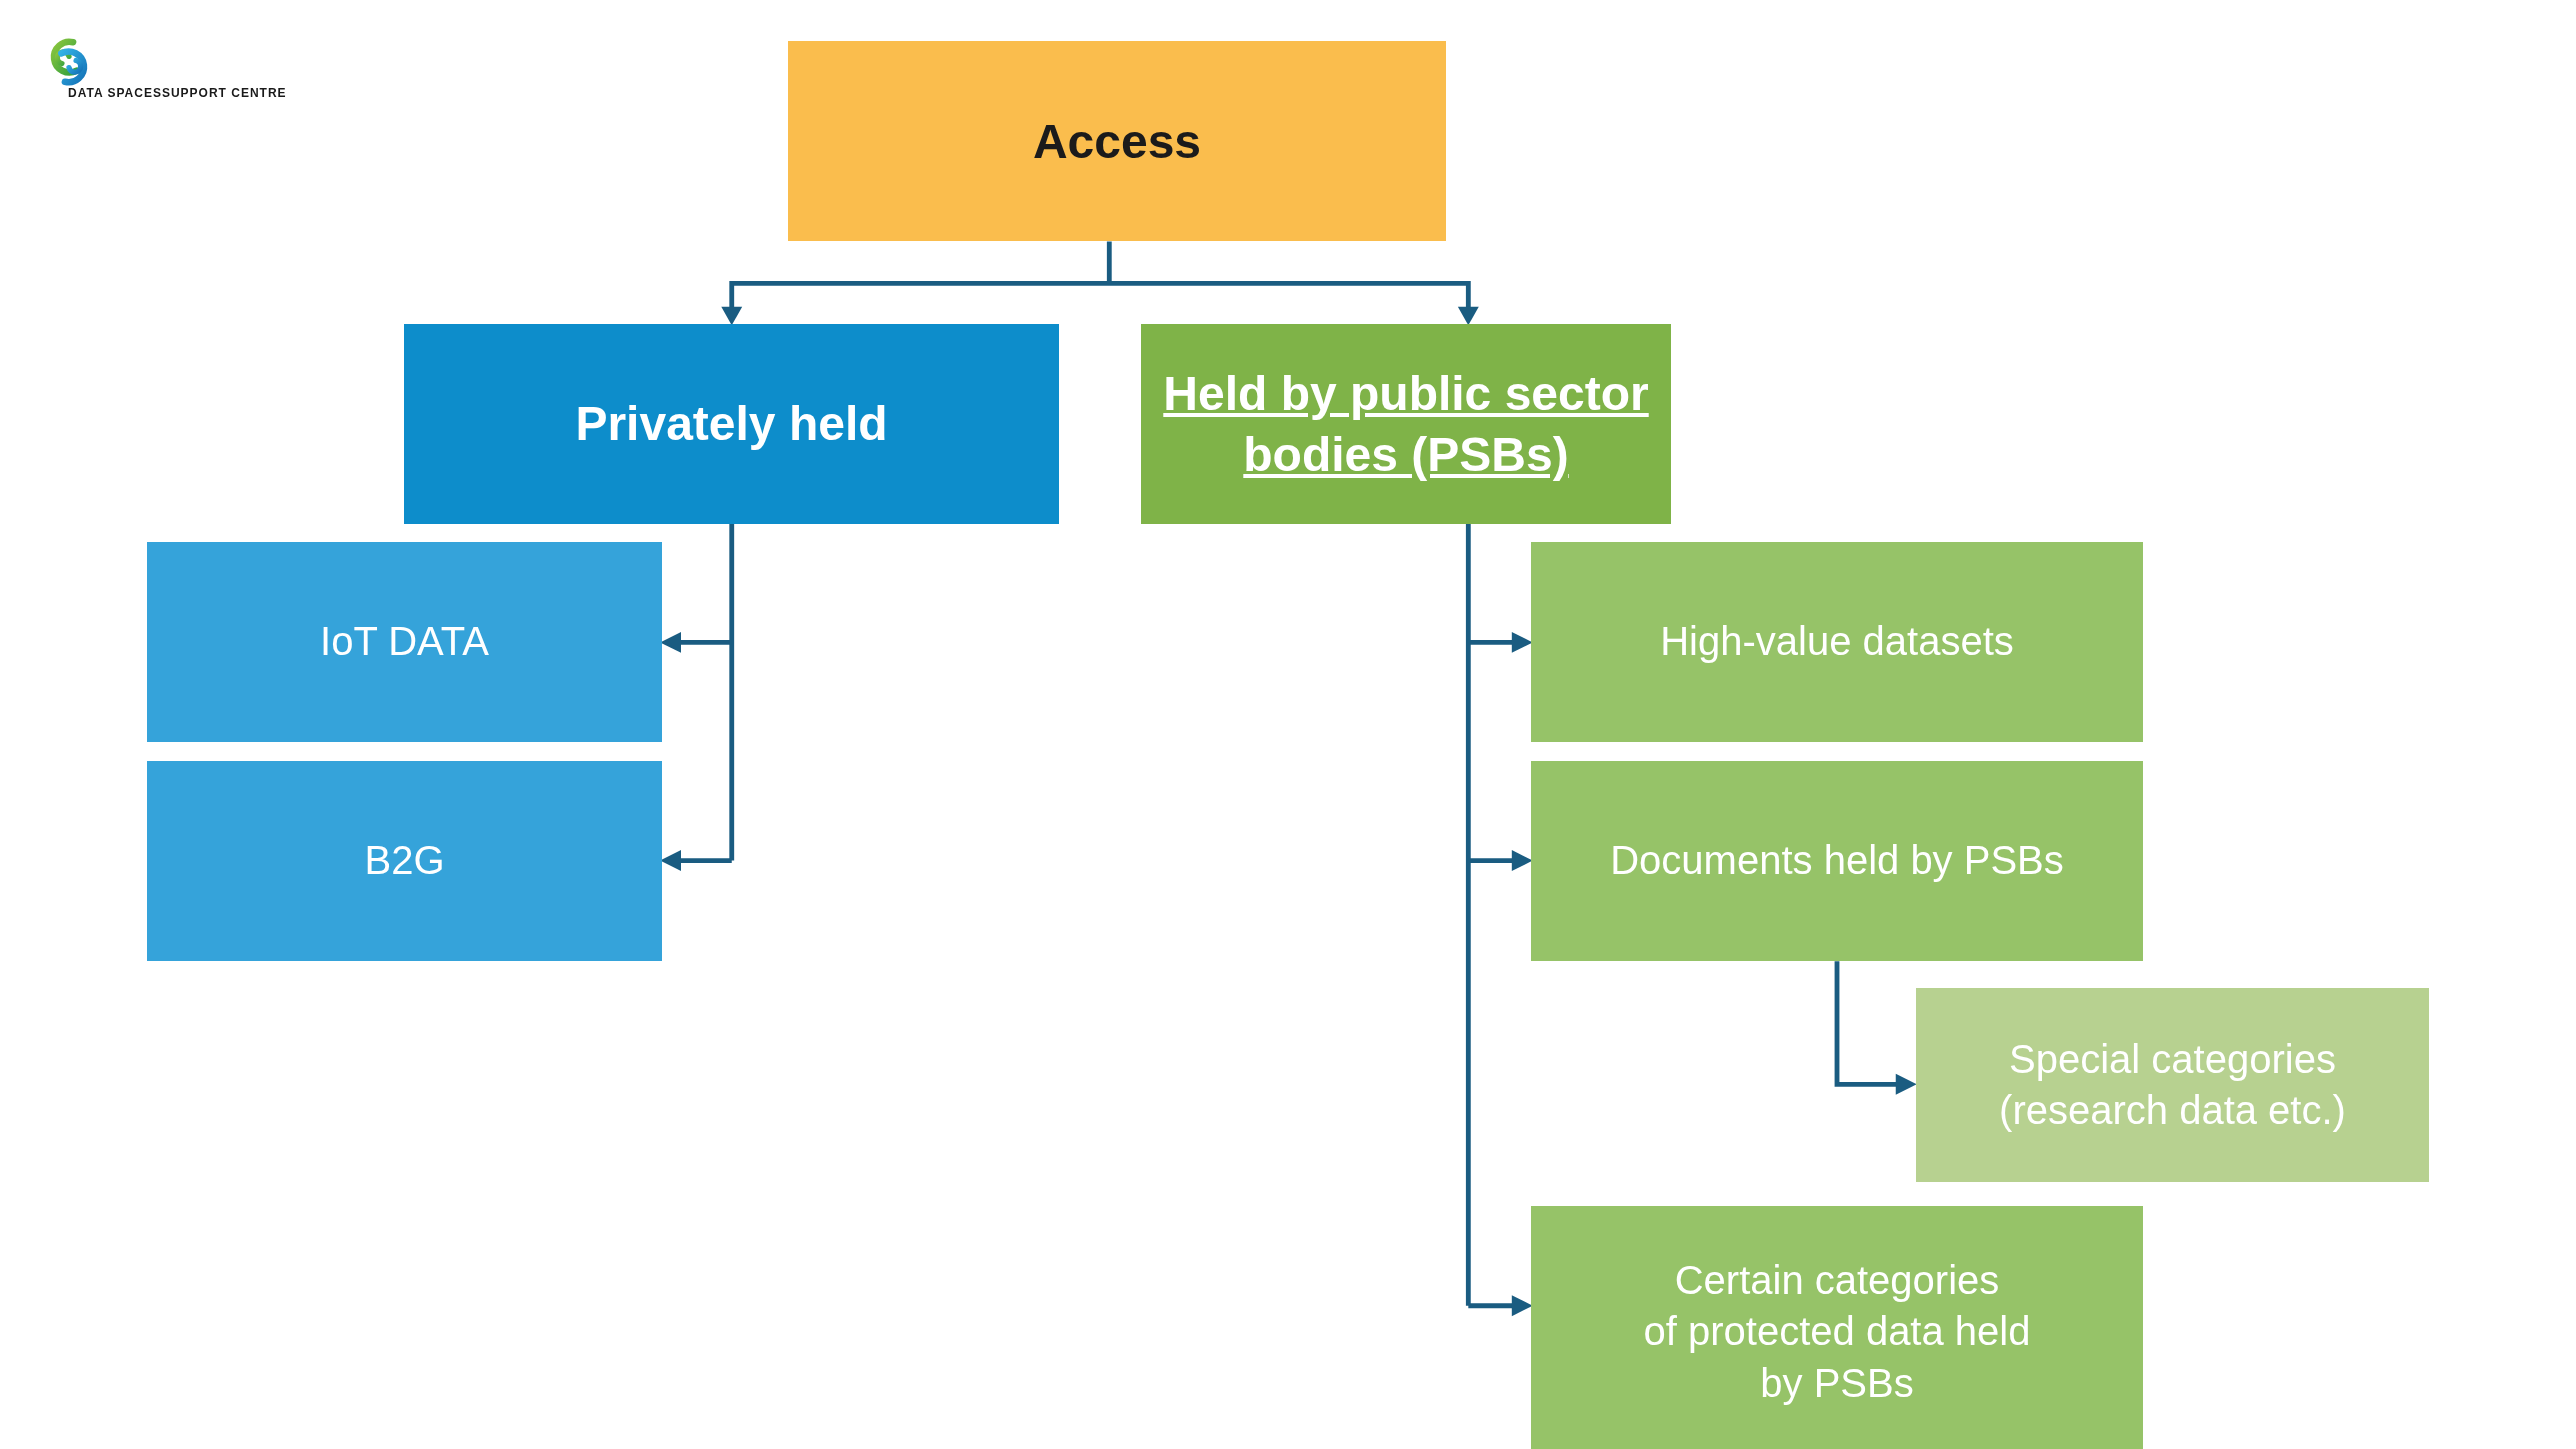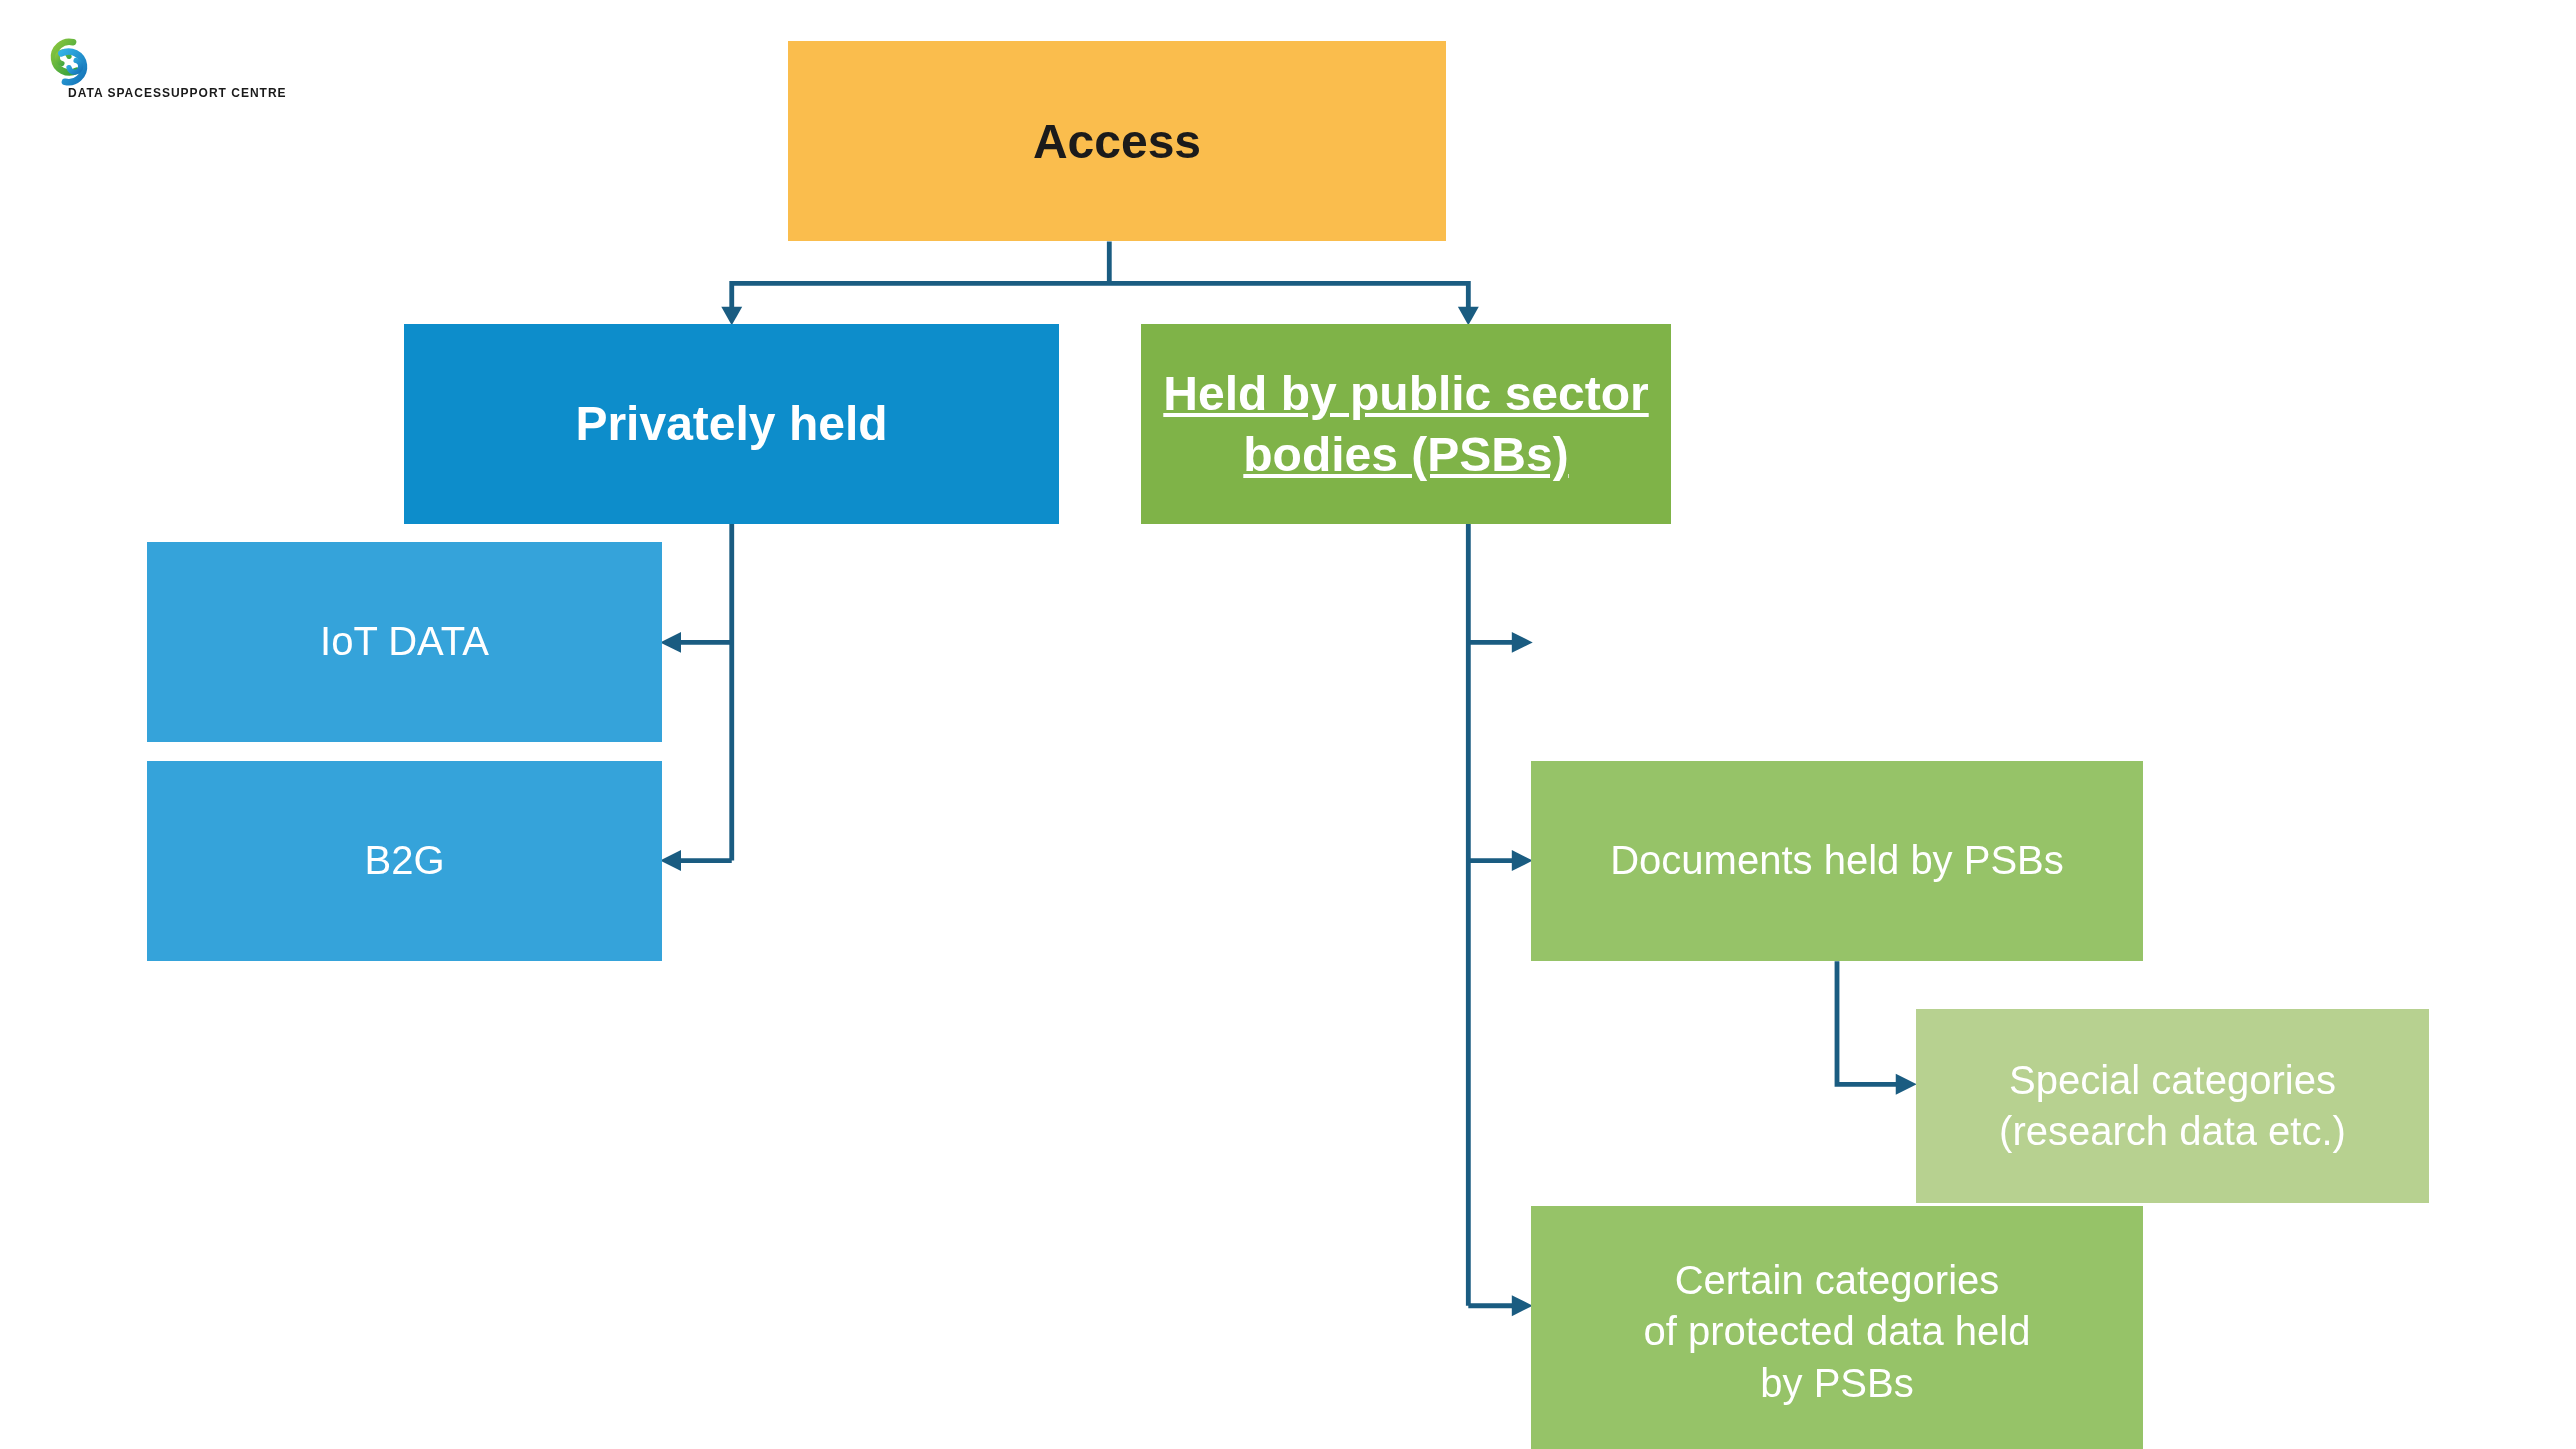--- a/index.html
+++ b/index.html
@@ -102,24 +102,25 @@
 
   <div class="node branch blue" style="left:404px;top:324px;width:655px;height:200px;text-align:center;">Privately held</div>
 
   <div class="node branch green" style="left:1141px;top:324px;width:530px;height:200px;text-decoration:underline;">Held by public sector
 bodies (PSBs)</div>
 
   <div class="node leaf blue" style="left:147px;top:542px;width:515px;height:200px;">IoT DATA</div>
 
   <div class="node leaf blue" style="left:147px;top:761px;width:515px;height:200px;">B2G</div>
 
+  <div class="node leaf green" style="left:1531px;top:542px;width:612px;height:200px;">High-value datasets</div>
 
   <div class="node leaf green" style="left:1531px;top:761px;width:612px;height:200px;">Documents held by PSBs</div>
 
-  <div class="node leaf lightgreen" style="left:1916px;top:988px;width:513px;height:194px;margin-top:21px;">Special categories
+  <div class="node leaf lightgreen" style="left:1916px;top:988px;width:513px;height:194px;">Special categories
 (research data etc.)</div>
 
   <div class="node leaf green" style="left:1531px;top:1206px;width:612px;height:252px;">Certain categories
 of protected data held
 by PSBs</div>
 
 </div>
 
 
 </body></html>

